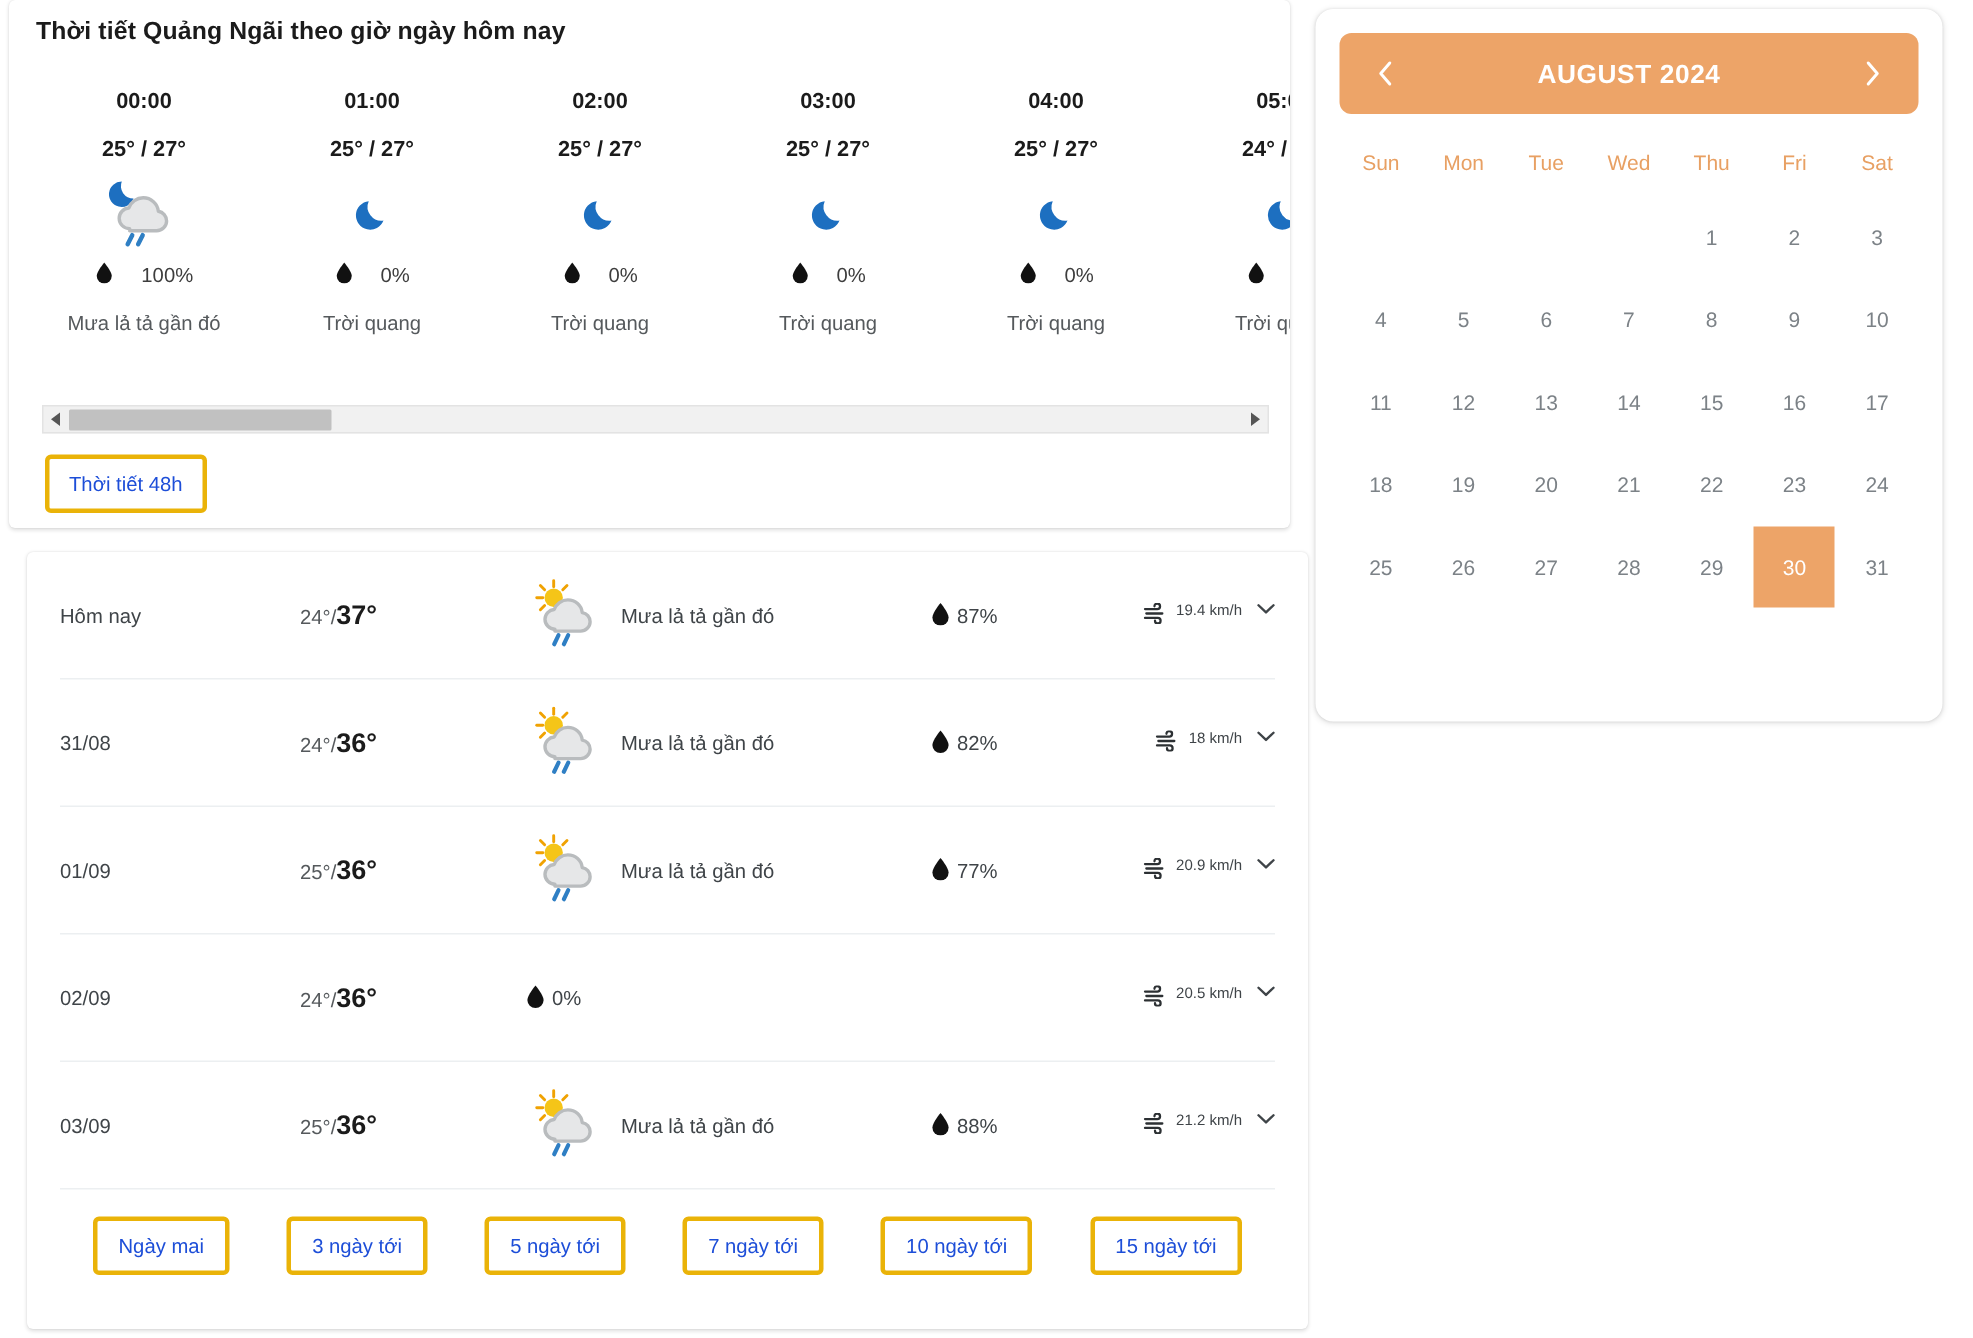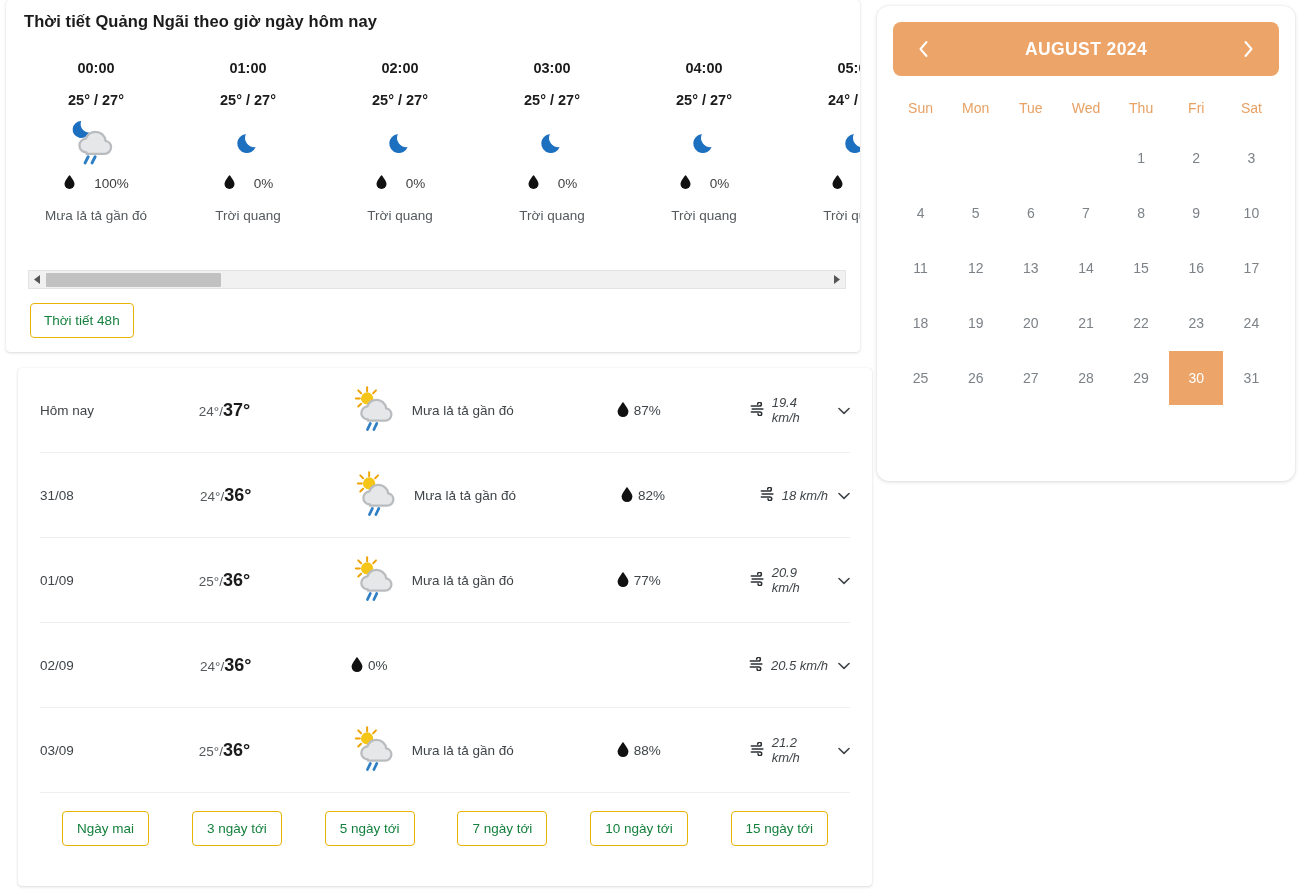--- a/index.html
+++ b/index.html
@@ -58,21 +58,21 @@
   .sb-arrow { width: 17px; height: 17px; display: flex; align-items: center; justify-content: center; flex: 0 0 17px; }
   .sb-arrow svg { display: block; }
   .sb-track { position: relative; flex: 1 1 auto; height: 100%; }
   .sb-thumb {
     position: absolute; left: 0; top: 2px;
     width: 175px; height: 14px; background: #c1c1c1; border-radius: 1px;
   }
 
   .btn-outline {
     display: inline-flex; align-items: center; justify-content: center;
-    border: 1px solid #eab308; color: #15803d; background: #fff;
+    border: 3px solid #eab308; color: #1d4ed8; background: #fff;
     border-radius: 4px; font-size: 13.5px; cursor: pointer;
     padding: 9px 13px; white-space: nowrap;
   }
   .btn-48h { position: absolute; left: 24px; top: 303px; }
 
   
   .daily-card {
     position: absolute; left: 18px; top: 368px;
     width: 854px; height: 518px;
     padding: 0 22px;
@@ -82,21 +82,21 @@
     height: 85px; border-bottom: 1px solid #eceff1;
   }
   .day-row:first-child { height: 85px; }
   .d-date { width: 160px; font-size: 13.5px; color: #3f4448; }
   .d-temp { width: 150px; font-size: 13.5px; color: #55595c; }
   .d-temp b { font-size: 18px; color: #1b1b1b; font-weight: bold; }
   .d-cond { width: 270px; display: flex; align-items: center; gap: 8px; }
   .d-cond-icon { width: 56px; height: 56px; display: flex; align-items: center; justify-content: center; flex: 0 0 56px; }
   .d-cond-text { font-size: 13.5px; color: #3f4448; }
   .d-hum { width: 135px; display: flex; align-items: center; gap: 4px; font-size: 13.5px; color: #3f4448; }
-  .d-wind { flex: 1 1 auto; display: flex; align-items: center; justify-content: flex-end; gap: 6px; font-size: 13px; color: #3f4448; font-style: italic; }
+  .d-wind { flex: 1 1 auto; display: flex; align-items: flex-start; justify-content: flex-end; gap: 6px; font-size: 10px; color: #3f4448; }
   .chev { margin-left: 4px; }
 
   .range-row {
     display: flex; align-items: center; gap: 0;
     justify-content: space-between;
     padding: 18px 22px 0 22px;
   }
   .range-row .btn-outline { padding: 9px 14px; }
 
   

